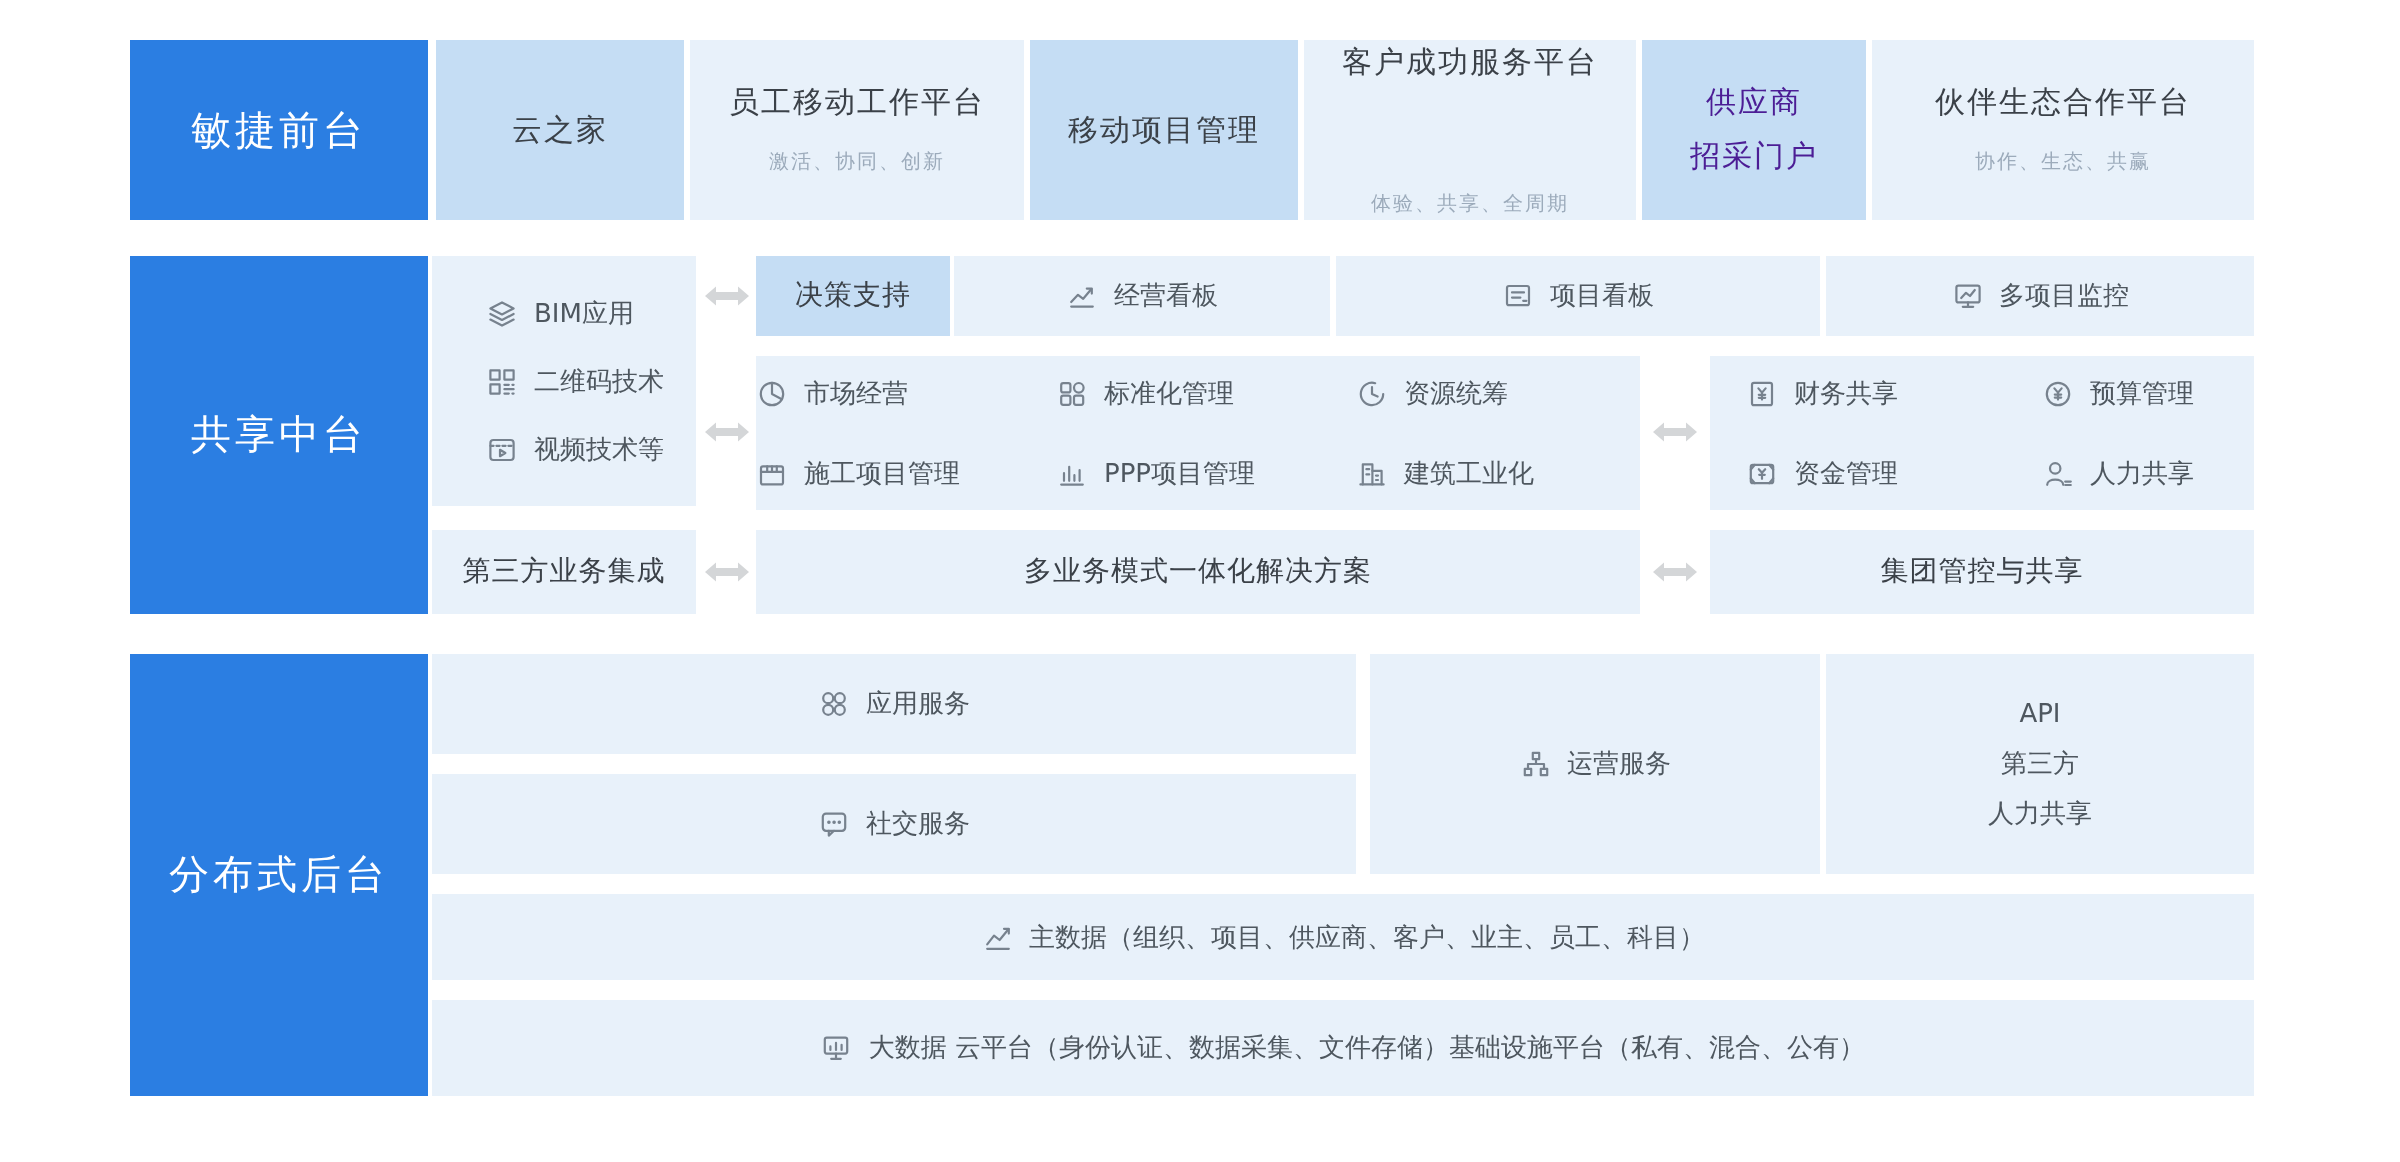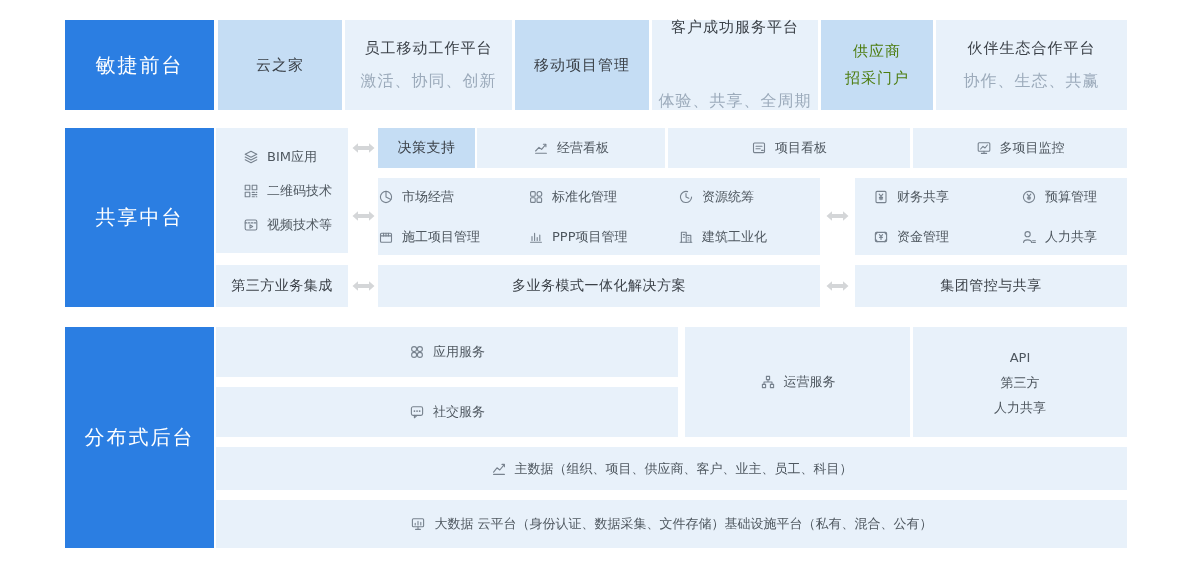--- a/index.html
+++ b/index.html
@@ -7,22 +7,22 @@
   body { font-family: "DejaVu Sans", "Liberation Sans", sans-serif; }
   .canvas { position:relative; width:1200px; height:581px; background:#fff; overflow:hidden; }
   .box { position:absolute; }
   .dark  { background:#2b7ee2; }
   .med   { background:#c5ddf4; }
   .light { background:#e8f1fa; }
   .center { display:flex; align-items:center; justify-content:center; }
   .col { display:flex; flex-direction:column; align-items:center; justify-content:center; }
   .label-box { color:#ffffff; font-size:20px; letter-spacing:2px; }
   .title { font-size:15px; color:#3b4148; letter-spacing:1px; }
-  .title2 { font-size:15px; color:#4d7c0f; letter-spacing:1px; line-height:27px; text-align:left; }
-  .sub { font-size:16px; color:#9cabbb; margin-top:13px; letter-spacing:1px;text-align:right; }
+  .title2 { font-size:15px; color:#4c1d95; letter-spacing:1px; line-height:27px; text-align:left; }
+  .sub { font-size:10px; color:#9cabbb; margin-top:13px; letter-spacing:1px;text-align:right; }
   .item { display:flex; align-items:center; gap:8px; font-size:13px; color:#4e575f; white-space:nowrap; }
   .band-text { font-size:14px; color:#3b4148; letter-spacing:0.5px; }
   .stack { display:flex; flex-direction:column; justify-content:center; align-items:flex-start; gap:16px; padding-left:27px; }
   .grid3 { display:grid; grid-template-columns:150px 150px 1fr; align-content:center; row-gap:22px; }
   .grid2 { display:grid; grid-template-columns:148px 1fr; align-content:center; row-gap:22px; padding-left:18px; }
   .api-lines { font-size:13px; color:#4e575f; line-height:25px; text-align:center; }
   svg.ic { width:16px; height:16px; stroke:#77828e; fill:none; stroke-width:1.1; stroke-linecap:round; stroke-linejoin:round; flex:0 0 auto; }
   svg.ar { display:block; }
 </style>
 </head>

